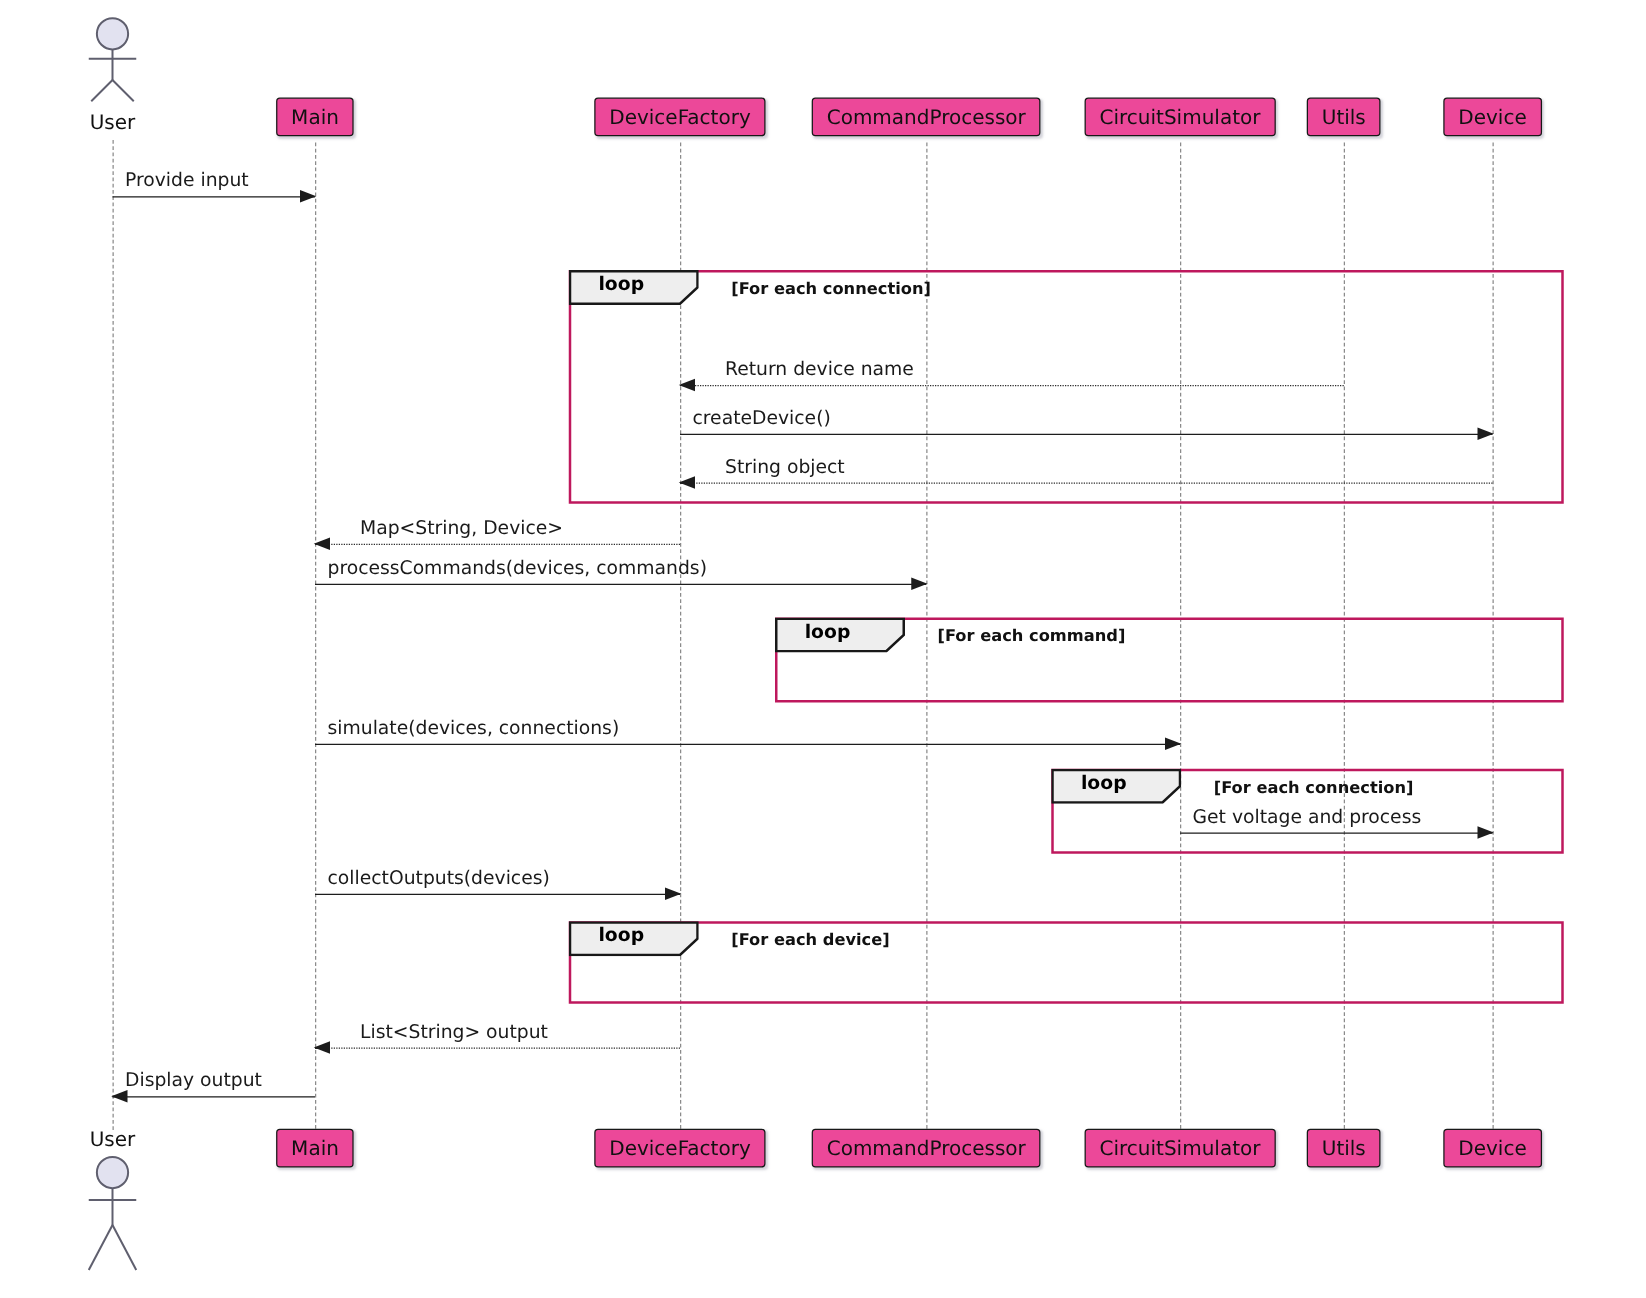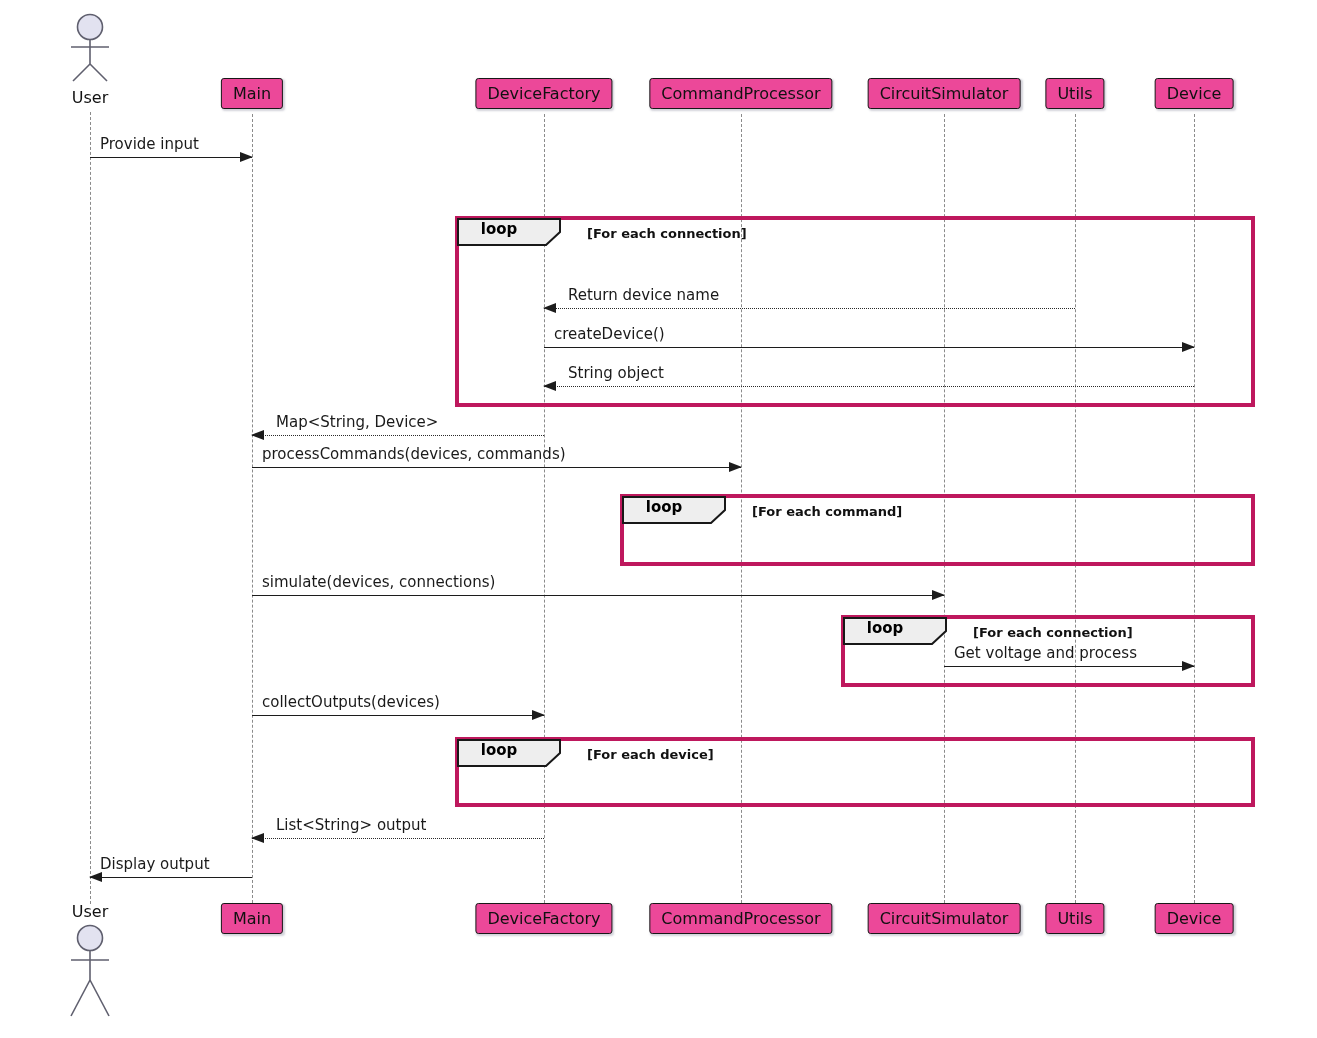--- a/index.html
+++ b/index.html
@@ -12,27 +12,27 @@
   .pbox{
     position:absolute;transform:translateX(-50%);
     background:#ec4899;border:1.5px solid #181818;border-radius:3px;
     padding:5px 11px;font-size:16px;color:#111;white-space:nowrap;
     box-shadow:1.5px 1.5px 2px rgba(130,130,150,.35);
   }
   .actor-label{position:absolute;transform:translateX(-50%);font-size:16px;color:#111;white-space:nowrap;}
   .actor-figure{position:absolute;}
   .msg{position:absolute;}
   .msg .lbl{font-size:15px;color:#1a1a1a;white-space:nowrap;padding:0 4px 3px 10px;line-height:19px;}
-  .msg.ret .lbl{padding-left:24px;}
+  .msg.ret .lbl{padding-left:36px;}
   .msg .line{position:relative;height:0;border-top:1.5px solid #1c1c1c;}
   .msg.ret .line{border-top:1.6px dotted #2a2a2a;}
   .ah{position:absolute;width:0;height:0;top:-6px;}
   .ah.r{right:-1px;border-left:13px solid #1c1c1c;border-top:5px solid transparent;border-bottom:5px solid transparent;}
   .ah.l{left:-1px;border-right:13px solid #1c1c1c;border-top:5px solid transparent;border-bottom:5px solid transparent;}
-  .frame{position:absolute;border:4px solid #be185d;background:transparent;}
+  .frame{position:absolute;border:2px solid #be185d;background:transparent;}
   .tab{position:absolute;left:-2px;top:-2px;width:104px;height:28px;}
   .tab .kw{position:absolute;left:0;top:2px;width:84px;text-align:center;font-weight:bold;font-size:15px;color:#000;}
   .cond{position:absolute;left:128px;top:6px;font-weight:bold;font-size:13px;color:#111;white-space:nowrap;}
 </style>
 </head>
 <body>
 
 <div id="canvas">
 
   <div class="lifeline" style="left:90px;top:112px;height:792px;"></div>

